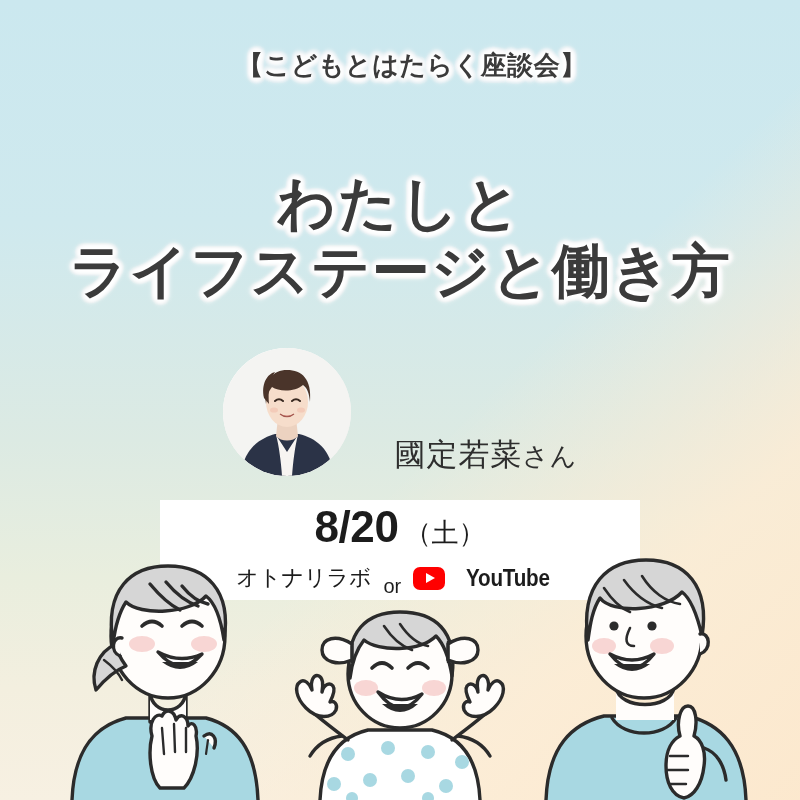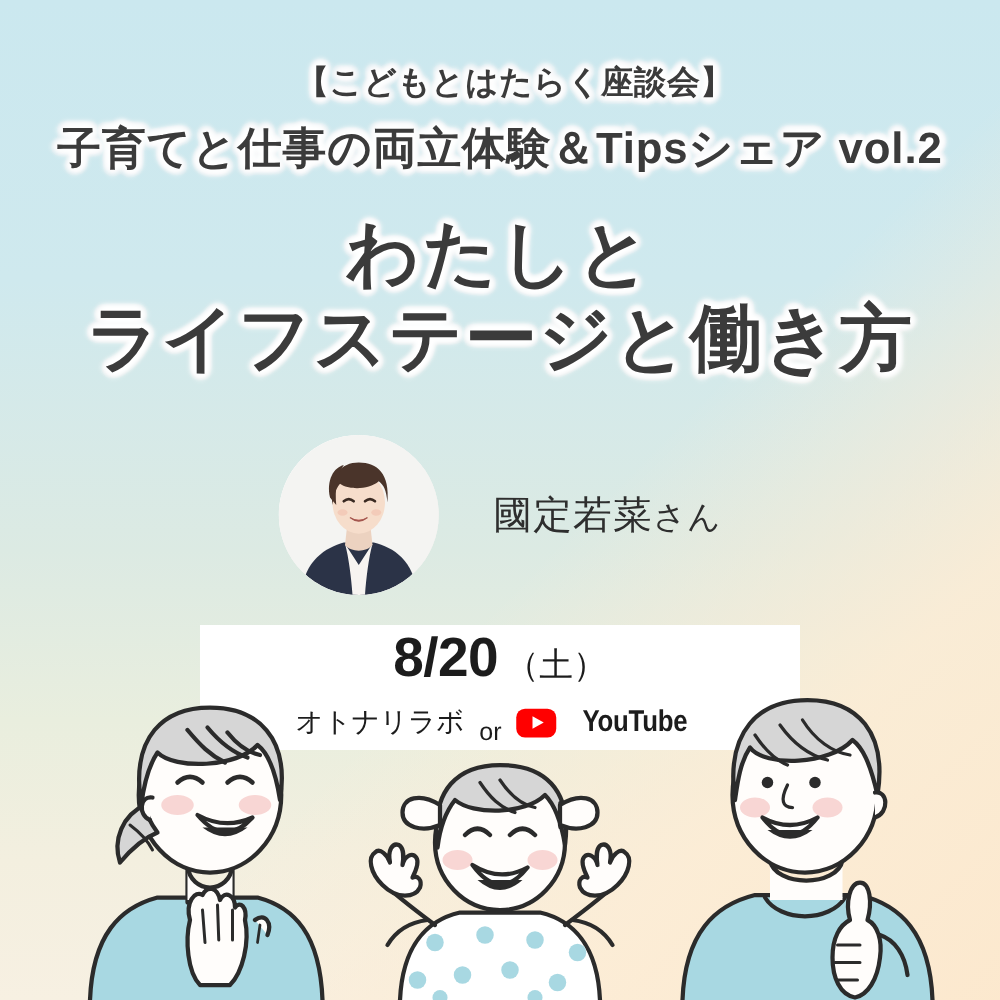--- a/index.html
+++ b/index.html
@@ -28,21 +28,21 @@
       4px 0 6px #fff,-4px 0 6px #fff,0 4px 6px #fff,0 -4px 6px #fff;
   }
   #kicker{top:48px;font-size:26px;line-height:34px;padding-left:24px;}
   #subtitle{top:96px;font-size:35px;line-height:46px;}
   #title-1{top:168px;font-size:58px;line-height:70px;letter-spacing:.04em;}
   #title-2{top:236px;font-size:58px;line-height:70px;letter-spacing:.02em;}
 
   
   #speaker{
     position:absolute;top:348px;left:0;right:0;
-    display:flex;align-items:center;justify-content:center;gap:44px;
+    display:flex;align-items:flex-end;justify-content:center;gap:44px;
   }
   .avatar{
     width:128px;height:128px;border-radius:50%;overflow:hidden;position:relative;
     background:#f7f7f6;flex:0 0 auto;
   }
   .avatar .bg{position:absolute;inset:0;background:
       radial-gradient(circle at 30% 25%, #ffffff 0%, #f2f2f0 60%, #ebebe7 100%);}
   .avatar svg{position:absolute;inset:0;width:100%;height:100%;}
   #speaker-name{
     color:#2e2e2e;font-size:31px;font-weight:400;letter-spacing:.03em;white-space:nowrap;
@@ -87,21 +87,20 @@
   #illustration{position:absolute;left:0;bottom:0;width:800px;height:260px;}
   #illustration svg{display:block;width:800px;height:260px;}
 </style>
 </head>
 <body>
 
 <div id="poster">
 
   <div class="head outlined" id="kicker">【こどもとはたらく座談会】</div>
 
-  <div class="head outlined" id="subtitle">子育てと仕事の両立体験＆Tipsシェア vol.2</div>
 
   <div class="head outlined" id="title-1">わたしと</div>
 
   <div class="head outlined" id="title-2">ライフステージと働き方</div>
 
   <div id="speaker">
     <div class="avatar">
       <div class="bg"></div>
       <svg viewBox="0 0 128 128">
         <defs>

